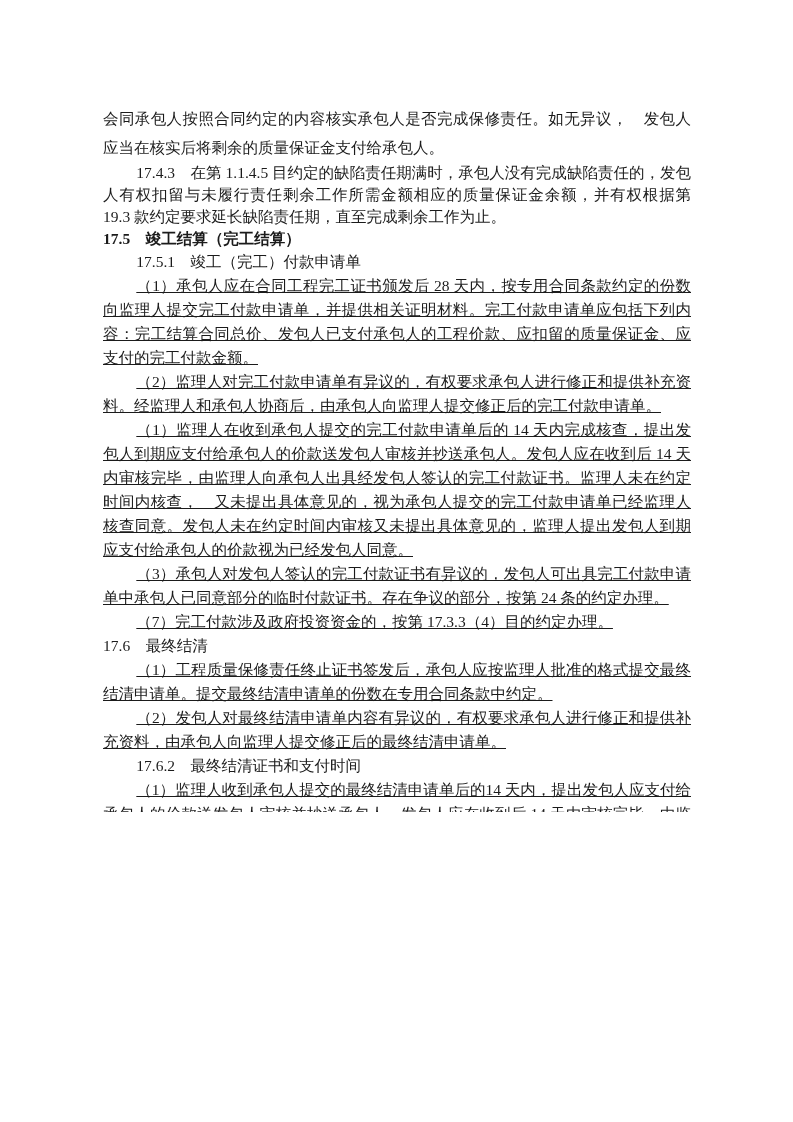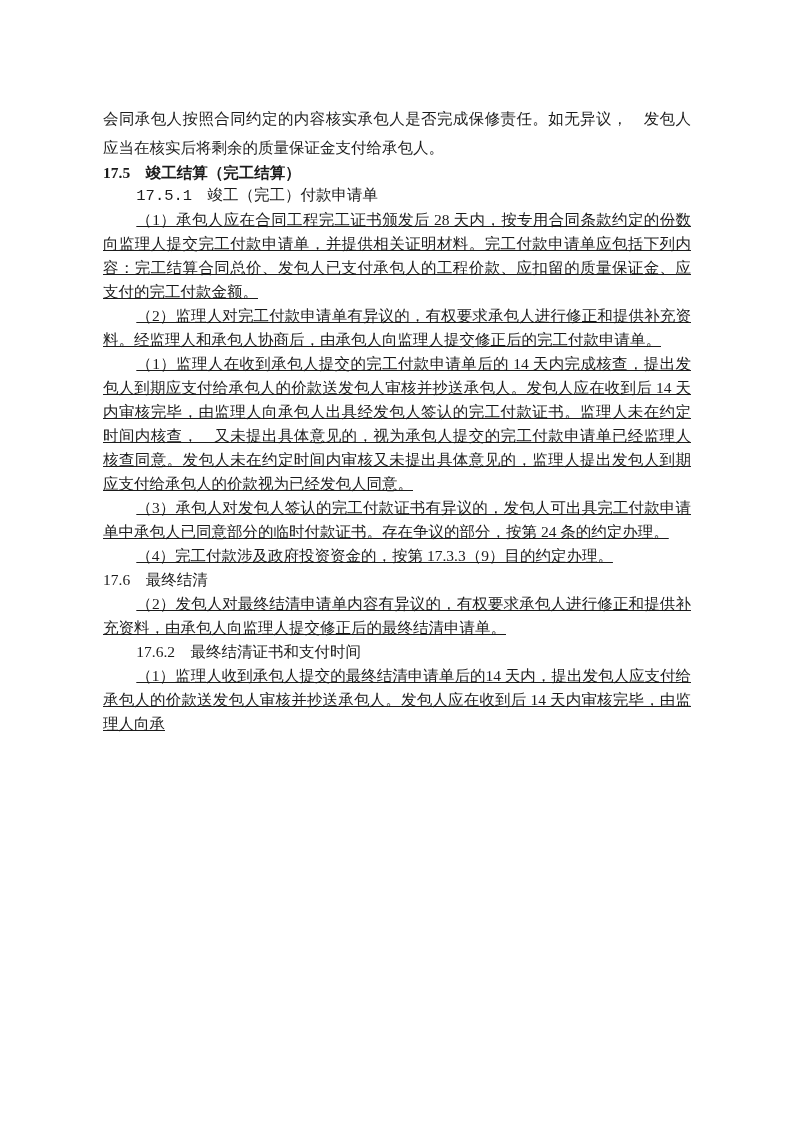--- a/index.html
+++ b/index.html
@@ -30,21 +30,21 @@
     overflow-wrap: break-word;
   }
   
   .p-loose   { line-height: 24px; margin-bottom: 6px; text-decoration: underline; }
   
   .p-cont    { line-height: 29px; margin-bottom: 6px; }
   
   .p-tight   { line-height: 22px; margin-bottom: 0; }
   
   .h-major   { line-height: 22px; margin-bottom: 4px; font-weight: bold; }
-  .h-sub     { line-height: 24px; margin-bottom: 3px; font-family: Liberation Mono, monospace; }
+  .h-sub     { line-height: 24px; margin-bottom: 3px; }
   .h-flush   { line-height: 24px; margin-bottom: 0; }
   .h-gap     { line-height: 24px; margin-bottom: 6px; }
   
   .ind       { text-indent: 2.15em; }
   .footer-page-number {
     position: absolute;
     left: 0;
     right: 0;
     top: 982px;
     text-align: center;
@@ -54,40 +54,42 @@
   }
 </style>
 </head>
 <body>
 
 <div class="page">
   <div class="content">
 
     <p class="p-cont">会同承包人按照合同约定的内容核实承包人是否完成保修责任。如无异议，　发包人应当在核实后将剩余的质量保证金支付给承包人。</p>
 
+    <p class="p-tight ind">17.4.3　在第 1.1.4.5 目约定的缺陷责任期满时，承包人没有完成缺陷责任的，发包人有权扣留与未履行责任剩余工作所需金额相应的质量保证金余额，并有权根据第 19.3 款约定要求延长缺陷责任期，直至完成剩余工作为止。</p>
 
     <p class="h-major">17.5　竣工结算（完工结算）</p>
 
     <p class="h-sub ind">17.5.1　竣工（完工）付款申请单</p>
 
     <p class="p-loose ind">（1）承包人应在合同工程完工证书颁发后 28 天内，按专用合同条款约定的份数向监理人提交完工付款申请单，并提供相关证明材料。完工付款申请单应包括下列内容：完工结算合同总价、发包人已支付承包人的工程价款、应扣留的质量保证金、应支付的完工付款金额。</p>
 
     <p class="p-loose ind">（2）监理人对完工付款申请单有异议的，有权要求承包人进行修正和提供补充资料。经监理人和承包人协商后，由承包人向监理人提交修正后的完工付款申请单。</p>
 
 
     <p class="p-loose ind">（1）监理人在收到承包人提交的完工付款申请单后的 14 天内完成核查，提出发包人到期应支付给承包人的价款送发包人审核并抄送承包人。发包人应在收到后 14 天内审核完毕，由监理人向承包人出具经发包人签认的完工付款证书。监理人未在约定时间内核查，　又未提出具体意见的，视为承包人提交的完工付款申请单已经监理人核查同意。发包人未在约定时间内审核又未提出具体意见的，监理人提出发包人到期应支付给承包人的价款视为已经发包人同意。</p>
 
 
     <p class="p-loose ind">（3）承包人对发包人签认的完工付款证书有异议的，发包人可出具完工付款申请单中承包人已同意部分的临时付款证书。存在争议的部分，按第 24 条的约定办理。</p>
 
-    <p class="p-loose ind">（4）完工付款涉及政府投资资金的，按第 17.3.3（9）目的约定办理。</p>
+    <p class="p-loose ind">（7）完工付款涉及政府投资资金的，按第 17.3.3（4）目的约定办理。</p>
 
     <p class="h-gap">17.6　最终结清</p>
 
 
+    <p class="p-loose ind">（1）工程质量保修责任终止证书签发后，承包人应按监理人批准的格式提交最终结清申请单。提交最终结清申请单的份数在专用合同条款中约定。</p>
 
     <p class="p-loose ind">（2）发包人对最终结清申请单内容有异议的，有权要求承包人进行修正和提供补充资料，由承包人向监理人提交修正后的最终结清申请单。</p>
 
     <p class="h-flush ind">17.6.2　最终结清证书和支付时间</p>
 
     <p class="p-loose ind">（1）监理人收到承包人提交的最终结清申请单后的14 天内，提出发包人应支付给承包人的价款送发包人审核并抄送承包人。发包人应在收到后 14 天内审核完毕，由监理人向承</p>
 
   </div>
 
   <div class="footer-page-number">81</div>

